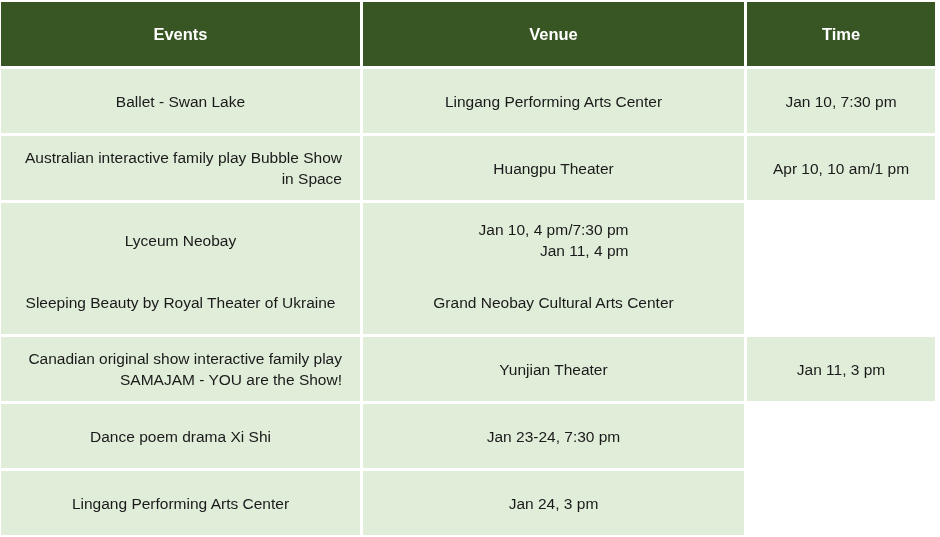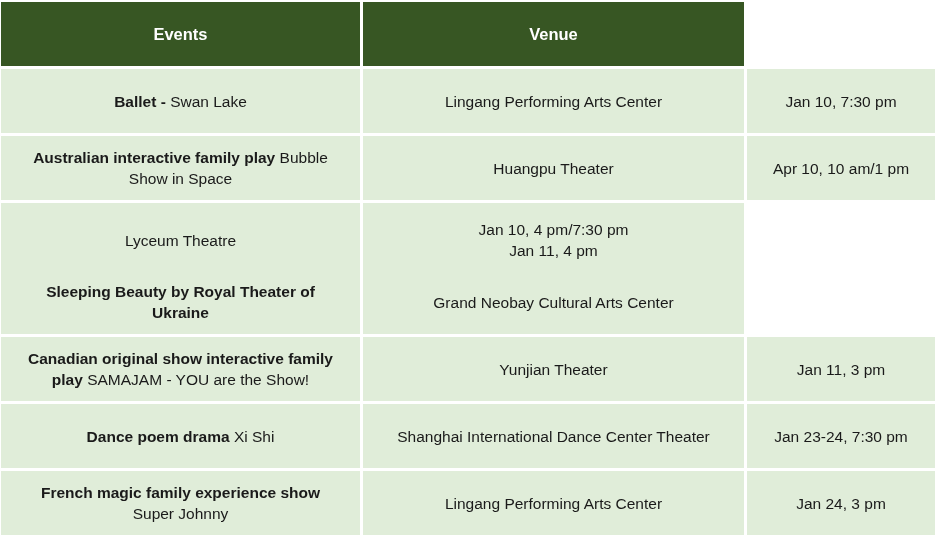--- a/index.html
+++ b/index.html
@@ -20,69 +20,70 @@
   }
   .trow {
     display: grid;
     grid-template-columns: 359px 381px 188px;
     column-gap: 3px;
   }
   .cell {
     display: flex;
     align-items: center;
     justify-content: center;
-    text-align: center;
+    text-align: right;
     box-sizing: border-box;
     padding: 4px 18px;
     background: #e0edd9;
     color: #1a1a1a;
     font-size: 15.5px;
     line-height: 21px;
   }
   .thead .cell {
     background: #375623;
     color: #ffffff;
     font-weight: bold;
     font-size: 16.5px;
   }
   .cell.time {
     white-space: pre-line;
     padding: 16px 8px;
   }
-  .event-text { display: inline; font-weight: bold; }
+  .event-text { display: inline; }
   .it { }
 </style>
 </head>
 <body>
 
 <div class="table-wrap">
 
   <div class="trow thead">
     <div class="cell">Events</div>
     <div class="cell">Venue</div>
+    <div class="cell">Time</div>
   </div>
 
   <div class="trow">
     <div class="cell">
         <span><span class="event-text">Ballet - </span><span class="it">Swan Lake</span></span>
       </div>
     <div class="cell">Lingang Performing Arts Center</div>
     <div class="cell time">Jan 10, 7:30 pm</div>
   </div>
 
   <div class="trow">
     <div class="cell">
         <span><span class="event-text">Australian interactive family play </span><span class="it">Bubble Show in Space</span></span>
       </div>
     <div class="cell">Huangpu Theater</div>
     <div class="cell time">Apr 10, 10 am/1 pm</div>
   </div>
 
   <div class="trow">
-    <div class="cell">Lyceum Theatre</div>
+    <div class="cell">Lyceum Neobay</div>
     <div class="cell time">Jan 10, 4 pm/7:30 pm
 Jan 11, 4 pm</div>
   </div>
 
   <div class="trow">
     <div class="cell">
         <span><span class="event-text">Sleeping Beauty by Royal Theater of Ukraine</span><span class="it"></span></span>
       </div>
     <div class="cell">Grand Neobay Cultural Arts Center</div>
   </div>
@@ -92,25 +93,21 @@
         <span><span class="event-text">Canadian original show interactive family play </span><span class="it">SAMAJAM - YOU are the Show!</span></span>
       </div>
     <div class="cell">Yunjian Theater</div>
     <div class="cell time">Jan 11, 3 pm</div>
   </div>
 
   <div class="trow">
     <div class="cell">
         <span><span class="event-text">Dance poem drama </span><span class="it">Xi Shi</span></span>
       </div>
-    <div class="cell">Shanghai International Dance Center Theater</div>
     <div class="cell time">Jan 23-24, 7:30 pm</div>
   </div>
 
   <div class="trow">
-    <div class="cell">
-        <span><span class="event-text">French magic family experience show </span><span class="it">Super Johnny</span></span>
-      </div>
     <div class="cell">Lingang Performing Arts Center</div>
     <div class="cell time">Jan 24, 3 pm</div>
   </div>
 
 </div>
 
 </body></html>

